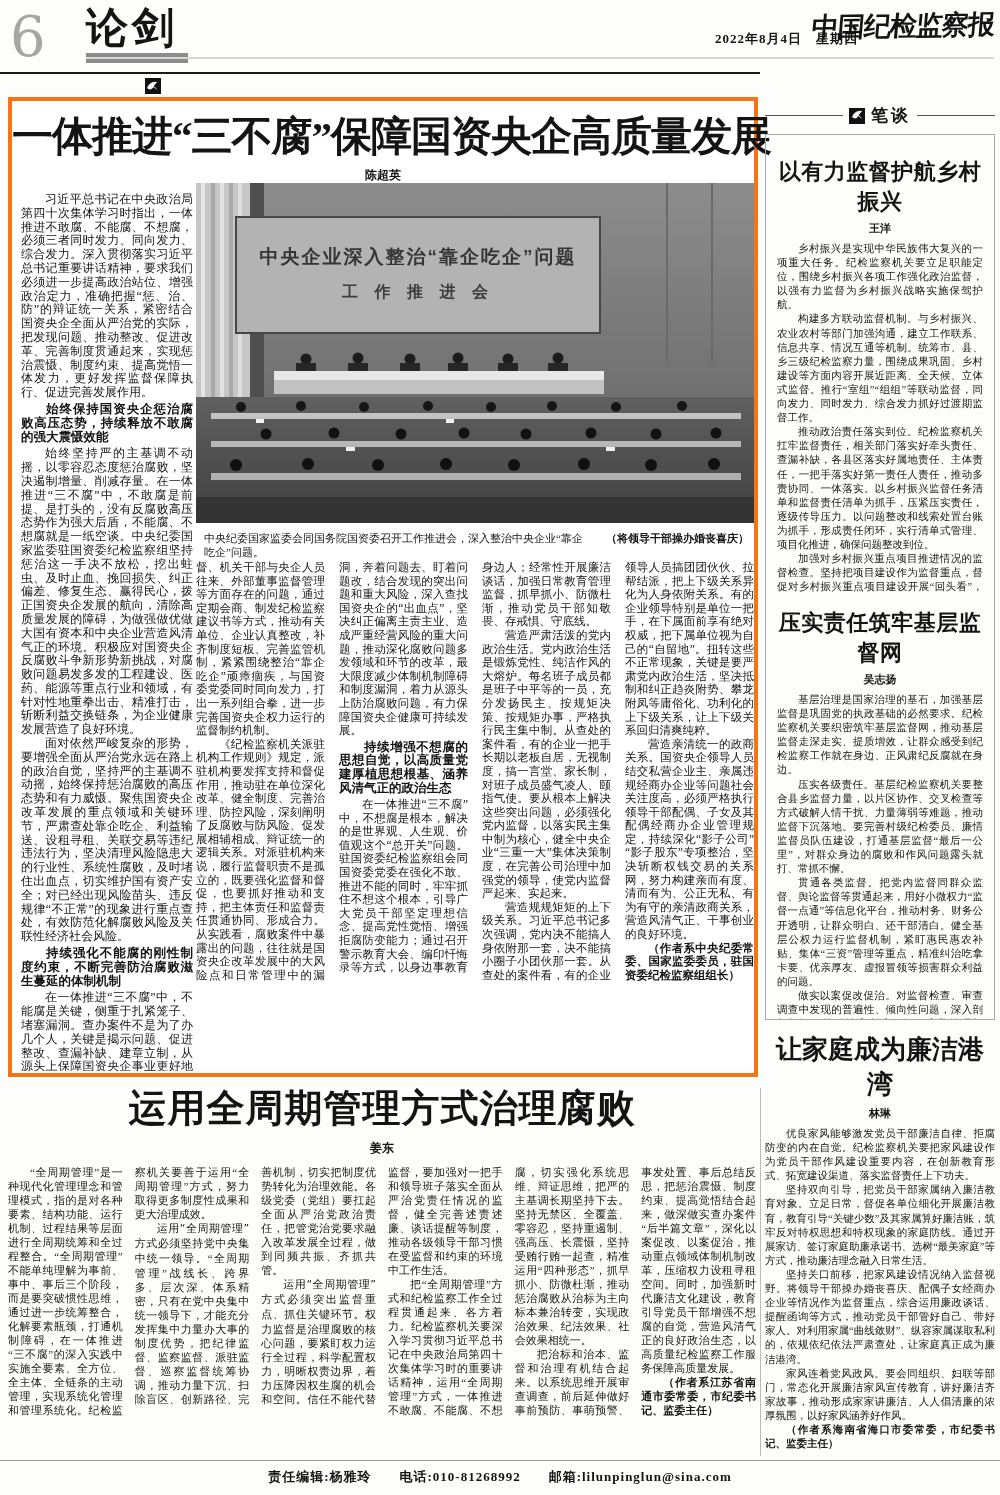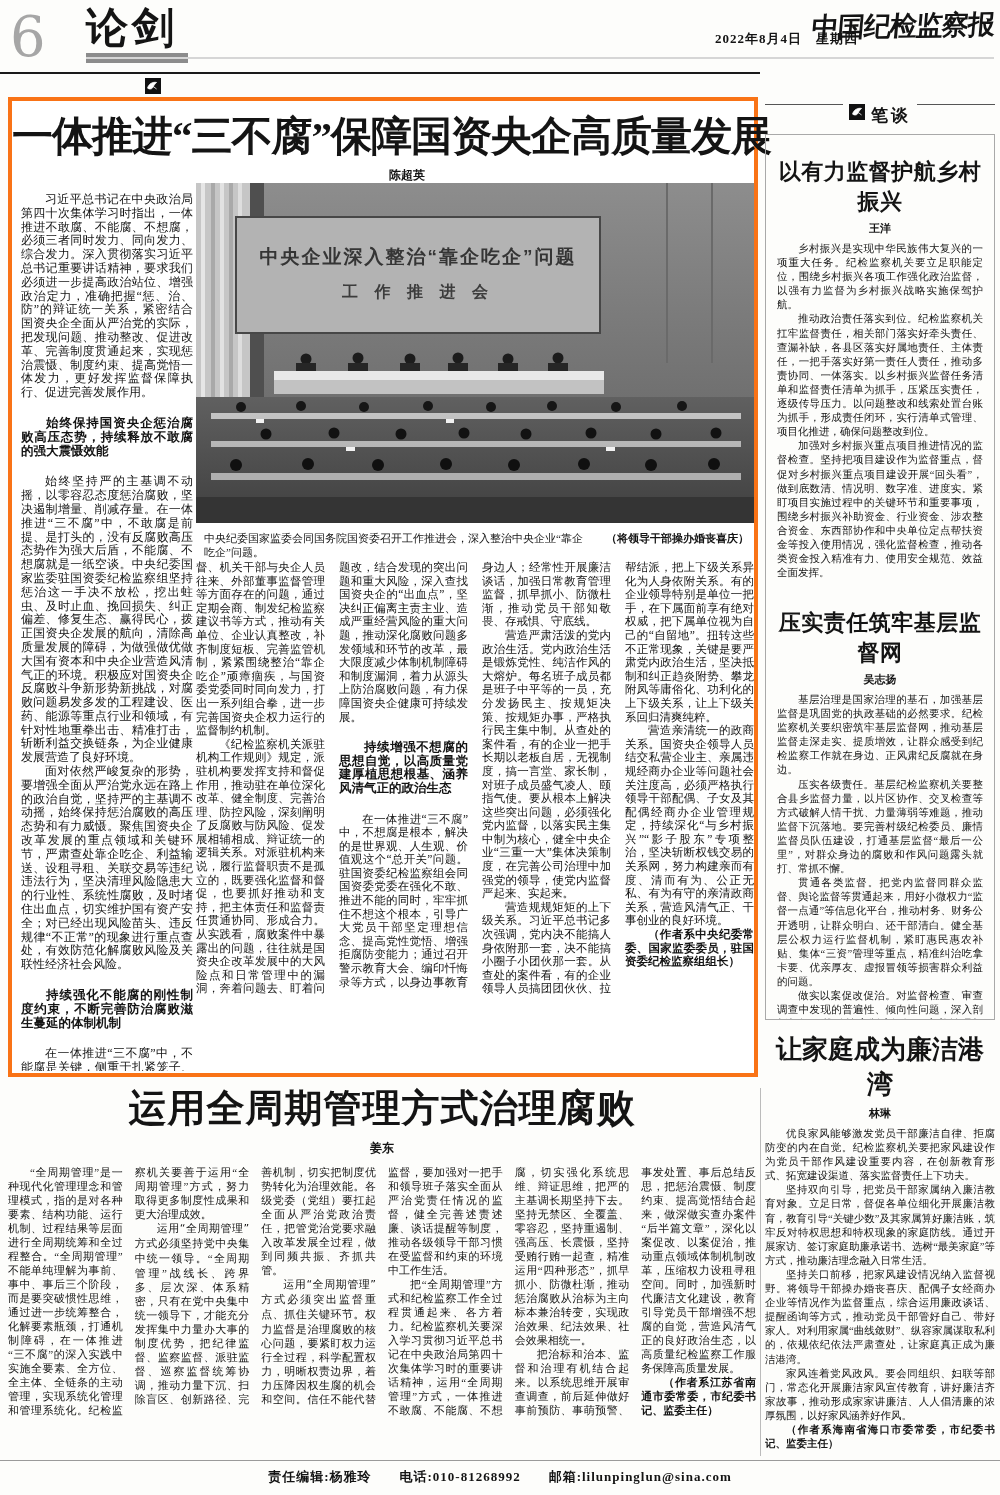--- a/index.html
+++ b/index.html
@@ -15,39 +15,39 @@
             transform:skewX(-6deg) rotate(-1deg);letter-spacing:-1px;}
   
   .banner-rule{position:absolute;left:0;top:72px;width:760px;height:2px;background:#1a1a1a;}
   .banner{position:absolute;left:8px;top:78px;display:flex;align-items:center;gap:5px;
           font-size:15px;font-weight:bold;letter-spacing:2px;flex-direction:column;}
   .logo-chip{width:16px;height:16px;background:#111;display:inline-flex;align-items:center;justify-content:center;flex:0 0 auto;}
   .logo-chip svg{width:13px;height:13px;}
   
   .main-box{position:absolute;left:8px;top:97px;width:750px;height:980px;border:4px solid #f97316;background:#fff;box-sizing:border-box;}
   .main-headline{position:absolute;left:0;top:8px;width:100%;text-align:center;font-size:41px;font-weight:bold;letter-spacing:-1px;white-space:nowrap;}
-  .main-byline{position:absolute;left:0;top:66px;width:100%;text-align:center;font-size:12px;font-weight:bold;padding-left:24px;}
+  .main-byline{position:absolute;left:0;top:66px;width:100%;text-align:center;font-size:12px;font-weight:bold;}
   .left-col{position:absolute;left:9px;top:92px;width:172px;height:878px;overflow:hidden;
             font-size:12px;line-height:13.8px;}
   .left-col .sub-head,.mid-cols .sub-head{font-size:12.5px;}
   .photo{position:absolute;left:184px;top:82px;width:558px;height:340px;background:#666;overflow:hidden;}
   .caption-row{position:absolute;left:192px;top:430px;width:545px;display:flex;justify-content:center;
                font-size:11px;line-height:14px;}
   .caption-row .credit{font-weight:bold;white-space:nowrap;margin-left:14px;}
   .mid-cols{position:absolute;left:184px;top:460px;width:558px;height:512px;overflow:hidden;
             column-count:4;column-gap:14px;font-size:11.5px;line-height:13.6px;}
   
   .body-p{margin:0;text-indent:2em;text-align:justify;}
   .no-indent{text-indent:0;}
-  .sub-head{font-weight:bold;margin:17px 0;text-indent:2em;text-align:justify;}
+  .sub-head{font-weight:bold;margin:3px 0;text-indent:2em;text-align:justify;}
   .sig{font-weight:bold;}
   em.lead{font-style:normal;font-family:"DejaVu Sans","Liberation Sans",sans-serif;}
   
   .sidebar{position:absolute;left:765px;top:104px;width:230px;}
-  .bitan-head{display:flex;gap:6px;font-size:17px;font-weight:bold;letter-spacing:3px;}
+  .bitan-head{display:flex;align-items:center;gap:6px;font-size:17px;font-weight:bold;letter-spacing:3px;}
   .bitan-head::before,.bitan-head::after{content:"";flex:1;height:1px;background:#555;}
   .bitan-box{border:1px solid #a9a9a9;margin-top:7px;padding:14px 11px 8px 11px;height:886px;box-sizing:border-box;overflow:hidden;}
   .sb-title{text-align:center;font-weight:bold;margin:8px 0 2px 0;}
   .sb-title.t1,.sb-title.t2{font-size:22px;letter-spacing:0.5px;}
   .sb-title.t3{font-size:26px;margin-top:12px;}
   .sb-author{text-align:center;font-size:11px;font-weight:bold;margin:4px 0 6px 0;}
   .sb-body{font-size:10.5px;line-height:14.1px;overflow:hidden;}
   .sb-body.b1{height:352px;margin-bottom:14px;}
   .sb-body.b2{height:368px;}
   .sb-body.b3{height:330px;}
@@ -187,40 +187,41 @@
       <span class="credit">（将领导干部操办婚丧喜庆）</span>
     </div>
 
     <div class="mid-cols">
         <p class="body-p no-indent">督、机关干部与央企人员往来、外部董事监督管理等方面存在的问题，通过定期会商、制发纪检监察建议书等方式，推动有关单位、企业认真整改，补齐制度短板、完善监管机制，紧紧围绕整治“靠企吃企”顽瘴痼疾，与国资委党委同时同向发力，打出一系列组合拳，进一步完善国资央企权力运行的监督制约机制。</p>
         <p class="body-p">《纪检监察机关派驻机构工作规则》规定，派驻机构要发挥支持和督促作用，推动驻在单位深化改革、健全制度、完善治理、防控风险，深刻阐明了反腐败与防风险、促发展相辅相成、辩证统一的逻辑关系。对派驻机构来说，履行监督职责不是孤立的，既要强化监督和督促，也要抓好推动和支持，把主体责任和监督责任贯通协同、形成合力。从实践看，腐败案件中暴露出的问题，往往就是国资央企改革发展中的大风险点和日常管理中的漏洞，奔着问题去、盯着问题改，结合发现的突出问题和重大风险，深入查找国资央企的“出血点”，坚决纠正偏离主责主业、造成严重经营风险的重大问题，推动深化腐败问题多发领域和环节的改革，最大限度减少体制机制障碍和制度漏洞，着力从源头上防治腐败问题，有力保障国资央企健康可持续发展。</p>
         <h3 class="sub-head">持续增强不想腐的思想自觉，以高质量党建厚植思想根基、涵养风清气正的政治生态</h3>
         <p class="body-p">在一体推进“三不腐”中，不想腐是根本，解决的是世界观、人生观、价值观这个“总开关”问题。驻国资委纪检监察组会同国资委党委在强化不敢、推进不能的同时，牢牢抓住不想这个根本，引导广大党员干部坚定理想信念、提高党性觉悟、增强拒腐防变能力；通过召开警示教育大会、编印忏悔录等方式，以身边事教育身边人；经常性开展廉洁谈话，加强日常教育管理监督，抓早抓小、防微杜渐，推动党员干部知敬畏、存戒惧、守底线。</p>
         <p class="body-p">营造严肃活泼的党内政治生活。党内政治生活是锻炼党性、纯洁作风的大熔炉。每名班子成员都是班子中平等的一员，充分发扬民主、按规矩决策、按规矩办事，严格执行民主集中制。从查处的案件看，有的企业一把手长期以老板自居，无视制度，搞一言堂、家长制，对班子成员盛气凌人、颐指气使。要从根本上解决这些突出问题，必须强化党内监督，以落实民主集中制为核心，健全中央企业“三重一大”集体决策制度，在完善公司治理中加强党的领导，使党内监督严起来、实起来。</p>
         <p class="body-p">营造规规矩矩的上下级关系。习近平总书记多次强调，党内决不能搞人身依附那一套，决不能搞小圈子小团伙那一套。从查处的案件看，有的企业领导人员搞团团伙伙、拉帮结派，把上下级关系异化为人身依附关系。有的企业领导特别是单位一把手，在下属面前享有绝对权威，把下属单位视为自己的“自留地”。扭转这些不正常现象，关键是要严肃党内政治生活，坚决抵制和纠正趋炎附势、攀龙附凤等庸俗化、功利化的上下级关系，让上下级关系回归清爽纯粹。</p>
-        <p class="body-p">营造亲清统一的政商关系。国资央企领导人员结交私营企业主、亲属违规经商办企业等问题社会关注度高，必须严格执行领导干部配偶、子女及其配偶经商办企业管理规定，持续深化“与乡村振兴”“影子股东”专项整治，坚决斩断权钱交易的关系网，努力构建亲而有度、清而有为、公正无私、有为有守的亲清政商关系，营造风清气正、干事创业的良好环境。</p>
+        <p class="body-p">营造亲清统一的政商关系。国资央企领导人员结交私营企业主、亲属违规经商办企业等问题社会关注度高，必须严格执行领导干部配偶、子女及其配偶经商办企业管理规定，持续深化“影子公司”“影子股东”专项整治，坚决斩断权钱交易的关系网，努力构建亲而有度、清而有为、公正无私、有为有守的亲清政商关系，营造风清气正、干事创业的良好环境。</p>
         <p class="body-p sig">（作者系中央纪委常委、国家监委委员，驻国资委纪检监察组组长）</p>
       </div>
   </div>
 
   <div class="sidebar">
     <div class="bitan-head">
       <span class="logo-chip">
         <svg viewBox="0 0 16 16">
             <path d="M2,10 C3,5 8,2 13,3 C11,5 10,6 9,8 C8,11 5,12 2,10 Z M9,8 L13,11" fill="#fff" stroke="#fff" stroke-width="1"></path>
           </svg>
       </span>
       <span>笔谈</span>
     </div>
 
     <div class="bitan-box">
       <div class="sb-title t1">以有力监督护航乡村振兴</div>
       <div class="sb-author">王洋</div>
       <div class="sb-body b1">
           <p class="body-p">乡村振兴是实现中华民族伟大复兴的一项重大任务。纪检监察机关要立足职能定位，围绕乡村振兴各项工作强化政治监督，以强有力监督为乡村振兴战略实施保驾护航。</p>
+          <p class="body-p">构建多方联动监督机制。与乡村振兴、农业农村等部门加强沟通，建立工作联系、信息共享、情况互通等机制。统筹市、县、乡三级纪检监察力量，围绕成果巩固、乡村建设等方面内容开展近距离、全天候、立体式监督。推行“室组”“组组”等联动监督，同向发力、同时发力、综合发力抓好过渡期监督工作。</p>
           <p class="body-p">推动政治责任落实到位。纪检监察机关扛牢监督责任，相关部门落实好牵头责任、查漏补缺，各县区落实好属地责任、主体责任，一把手落实好第一责任人责任，推动多责协同、一体落实。以乡村振兴监督任务清单和监督责任清单为抓手，压紧压实责任，逐级传导压力。以问题整改和线索处置台账为抓手，形成责任闭环，实行清单式管理、项目化推进，确保问题整改到位。</p>
           <p class="body-p">加强对乡村振兴重点项目推进情况的监督检查。坚持把项目建设作为监督重点，督促对乡村振兴重点项目建设开展“回头看”，做到底数清、情况明、数字准、进度实。紧盯项目实施过程中的关键环节和重要事项，围绕乡村振兴补助资金、行业资金、涉农整合资金、东西部协作和中央单位定点帮扶资金等投入使用情况，强化监督检查，推动各类资金投入精准有力、使用安全规范、效益全面发挥。</p>
         </div>
 
       <div class="sb-title t2">压实责任筑牢基层监督网</div>
       <div class="sb-author">吴志扬</div>
       <div class="sb-body b2">
           <p class="body-p">基层治理是国家治理的基石，加强基层监督是巩固党的执政基础的必然要求。纪检监察机关要织密筑牢基层监督网，推动基层监督走深走实、提质增效，让群众感受到纪检监察工作就在身边、正风肃纪反腐就在身边。</p>
           <p class="body-p">压实各级责任。基层纪检监察机关要整合县乡监督力量，以片区协作、交叉检查等方式破解人情干扰、力量薄弱等难题，推动监督下沉落地。要完善村级纪检委员、廉情监督员队伍建设，打通基层监督“最后一公里”，对群众身边的腐败和作风问题露头就打、常抓不懈。</p>
           <p class="body-p">贯通各类监督。把党内监督同群众监督、舆论监督等贯通起来，用好小微权力“监督一点通”等信息化平台，推动村务、财务公开透明，让群众明白、还干部清白。健全基层公权力运行监督机制，紧盯惠民惠农补贴、集体“三资”管理等重点，精准纠治吃拿卡要、优亲厚友、虚报冒领等损害群众利益的问题。</p>

